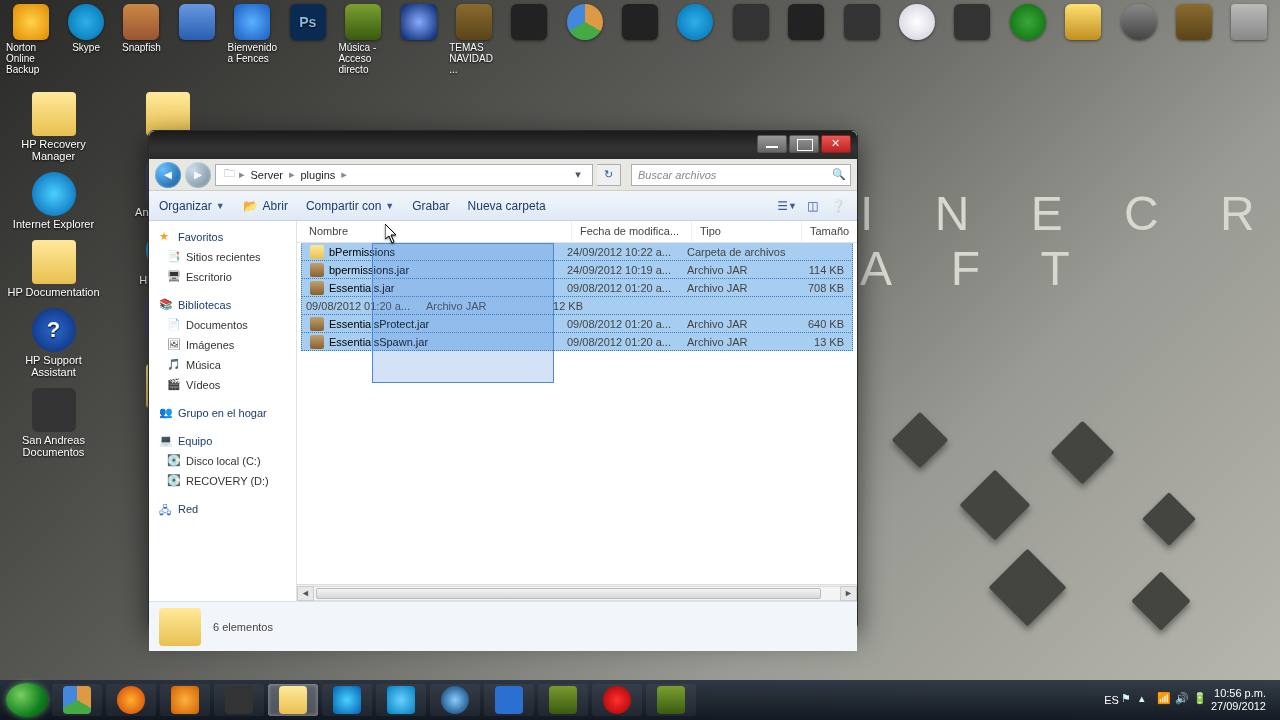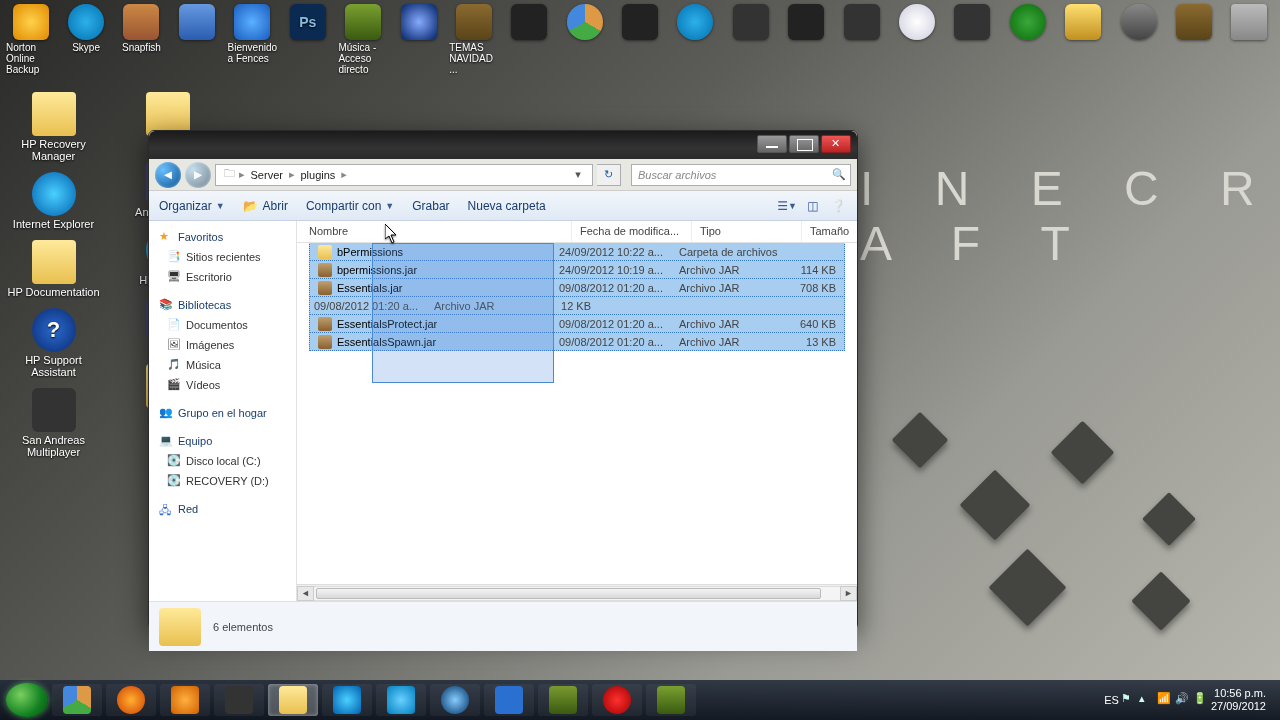--- a/index.html
+++ b/index.html
@@ -14,21 +14,21 @@
 }
 
 .cube { position: absolute; background: #444440; transform: rotate(45deg); border-radius:2px; box-shadow: 3px 3px 6px rgba(0,0,0,.4); }
 .c1{width:40px;height:40px;left:900px;top:420px}
 .c2{width:50px;height:50px;left:970px;top:480px}
 .c3{width:45px;height:45px;left:1060px;top:430px}
 .c4{width:38px;height:38px;left:1150px;top:500px}
 .c5{width:55px;height:55px;left:1000px;top:560px}
 .c6{width:42px;height:42px;left:1140px;top:580px}
 .wall-text{
-  position:absolute; left:860px; top:161px; color:#d8d8d0;
+  position:absolute; left:860px; top:186px; color:#d8d8d0;
   font-size:48px; font-weight:300; letter-spacing:24px;
   font-family: Arial, sans-serif;
 }
 
 
 .dock { position:absolute; top:0; left:0; right:0; height:70px; display:flex; gap:6px; padding:4px 6px; align-items:flex-start;}
 .dock-item { width:62px; display:flex; flex-direction:column; align-items:center; color:#fff; font-size:10px; text-align:left; text-shadow:0 1px 2px #000;}
 .dock-icon { width:36px; height:36px; border-radius:6px; margin-bottom:2px; background:#555; box-shadow:0 1px 3px rgba(0,0,0,.5);}
 .di-yellow{background:radial-gradient(circle,#ffd24a,#e08a00)}
 .di-blue{background:radial-gradient(circle,#5ab0ff,#1a5cc0)}
@@ -107,21 +107,21 @@
 
 .filearea{flex:1;background:#fff;display:flex;flex-direction:column;position:relative}
 .cols{display:flex;height:22px;border-bottom:1px solid #e2e2e2;color:#444;font-size:11px;padding-left:4px}
 .col{padding:4px 8px;border-right:1px solid #eee}
 .col-name{flex:1}
 .col-date{width:120px}
 .col-type{width:110px}
 .col-size{width:55px;text-align:right;border-right:none}
 .rows{flex:1;overflow:hidden}
 .row{display:flex;height:19px;align-items:center;padding-left:4px;font-size:11px}
-.row.sel{background:#a7cdf0;border:1px dotted #3a7ac0;margin:-1px 12px}
+.row.sel{background:#a7cdf0;border:1px dotted #3a7ac0;margin:-1px 4px}
 .row .c-name{flex:1;display:flex;align-items:center;gap:5px;padding-left:4px}
 .row .c-date{width:120px;color:#444}
 .row .c-type{width:110px;color:#444}
 .row .c-size{width:55px;text-align:right;color:#444;padding-right:8px}
 .fic{width:14px;height:14px;display:inline-block}
 .fic-folder{background:linear-gradient(#ffe99a,#e8c050);border-radius:2px}
 .fic-jar{background:linear-gradient(#c0a070,#8a6030);border-radius:2px}
 
 .sel-rect{position:absolute;left:75px;top:0;width:182px;height:140px;background:rgba(80,140,220,.25);border:1px solid #4a8ad0;pointer-events:none}
 
@@ -247,21 +247,21 @@
   <div class="desk-item">
       <div class="desk-icon di-folder"></div>
       <span>HP Documentation</span>
     </div>
   <div class="desk-item">
       <div class="desk-icon di-q">?</div>
       <span>HP Support Assistant</span>
     </div>
   <div class="desk-item">
       <div class="desk-icon di-sa"></div>
-      <span>San Andreas Multiplayer</span>
+      <span>San Andreas Documentos</span>
     </div>
 </div>
 <div class="dcol dcol2" style="top:92px">
   <div class="desk-item">
       <div class="desk-icon di-folder"></div>
       <span>Crack...</span>
     </div>
   <div class="desk-item">
       <div class="desk-icon di-blue"></div>
       <span>Antiviru Ulti...</span>

